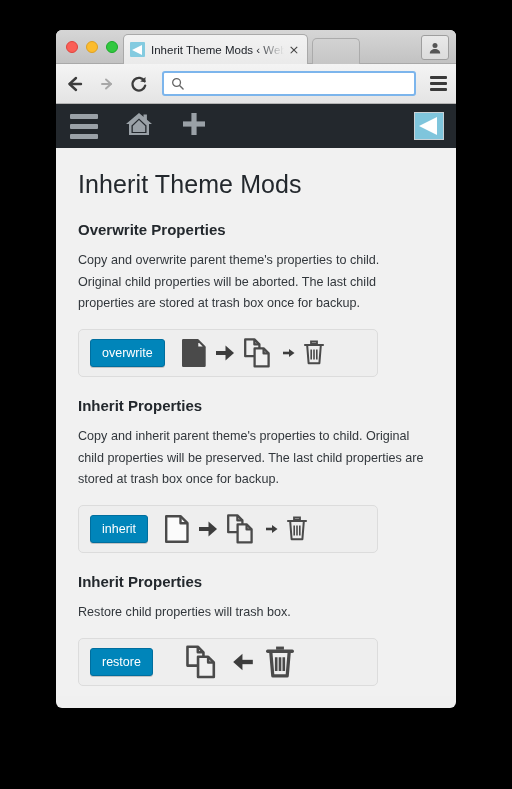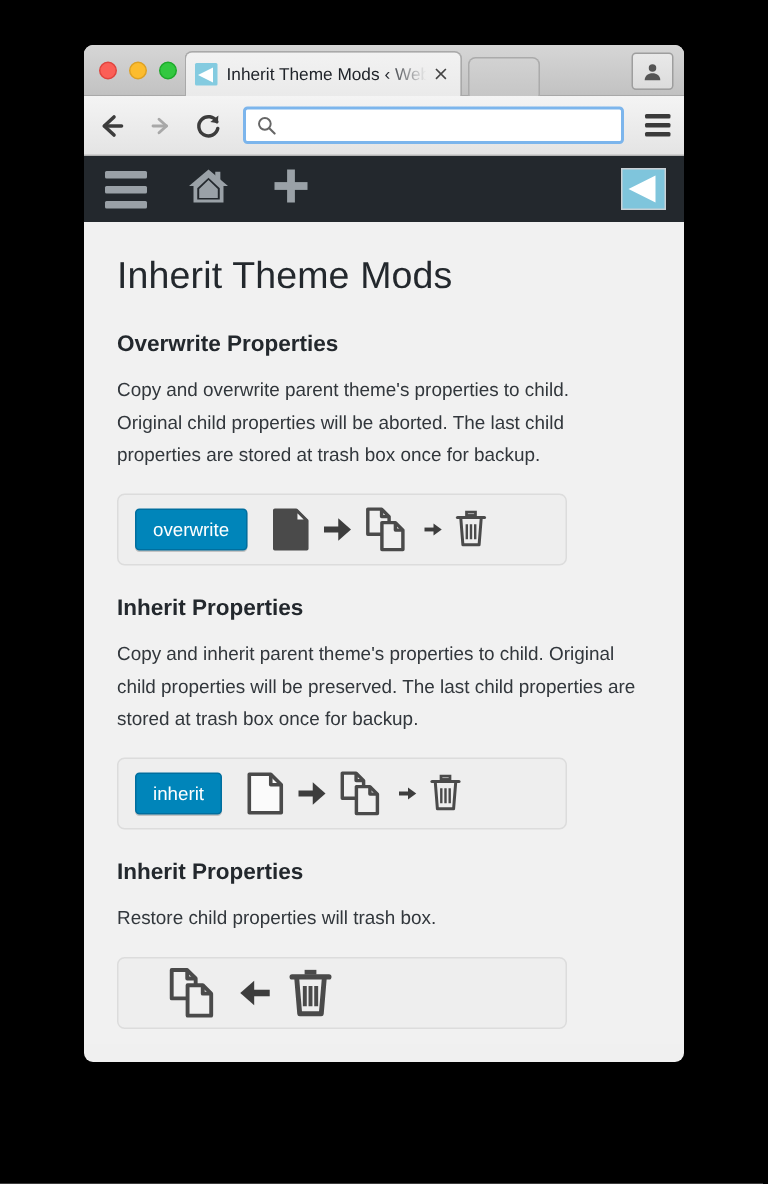--- a/index.html
+++ b/index.html
@@ -394,20 +394,21 @@
 
         </span>
       </div>
     </div>
 
     <div>
       <div class="section-title">Inherit Properties</div>
       <div class="section-desc">Restore child properties will trash box.</div>
 
       <div class="action-card">
+        <button class="wp-button">restore</button>
         <span class="icon-row" style="gap:10px;margin-left:22px;">
 
           <span class="ico">
             <svg width="36" height="36" viewBox="0 0 32 32">
               <path d="M2.2 2.4 H11.4 L16.4 7.4 V19.2 H2.2 Z" fill="#f0f0f0" stroke="#4a4a4a" stroke-width="2.3" stroke-linejoin="round"></path>
               <path d="M11.4 2.4 V7.4 H16.4" fill="none" stroke="#4a4a4a" stroke-width="2.3" stroke-linejoin="round"></path>
               <path d="M11.6 11.4 H20.6 L25.6 16.4 V29.4 H11.6 Z" fill="#f0f0f0" stroke="#4a4a4a" stroke-width="2.3" stroke-linejoin="round"></path>
               <path d="M20.6 11.4 V16.4 H25.6" fill="none" stroke="#4a4a4a" stroke-width="2.3" stroke-linejoin="round"></path>
             </svg>
           </span>

